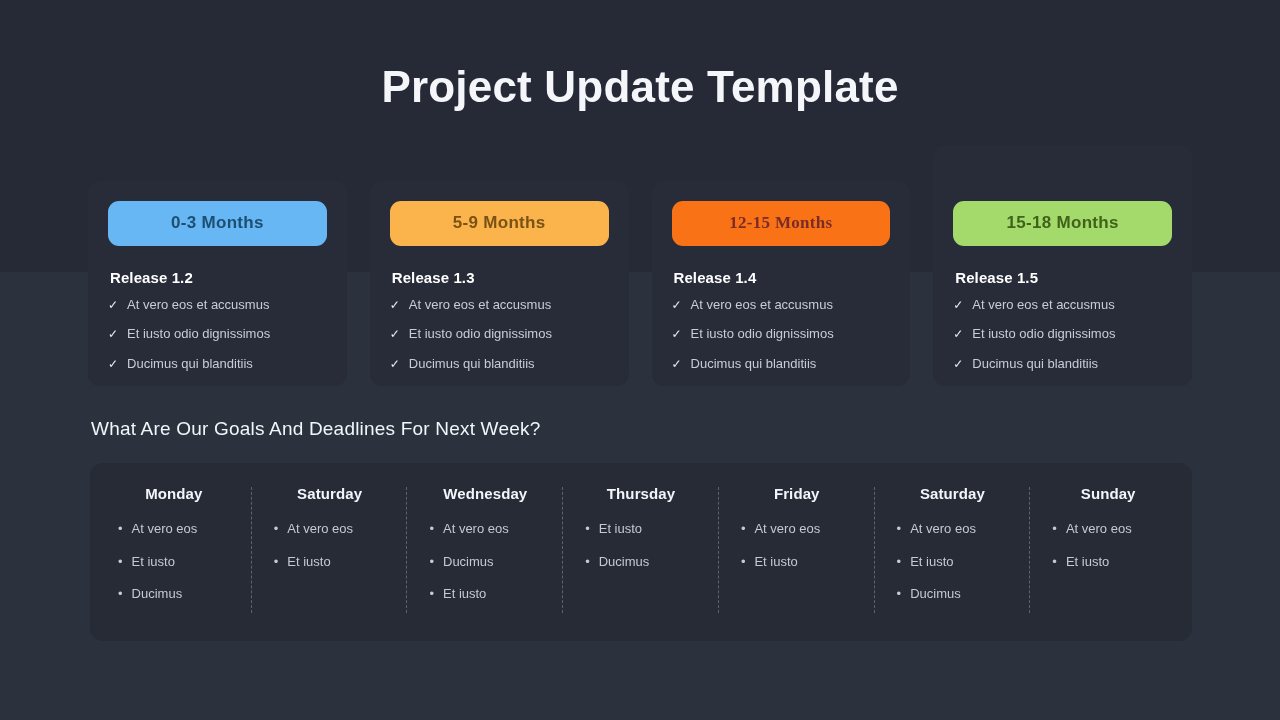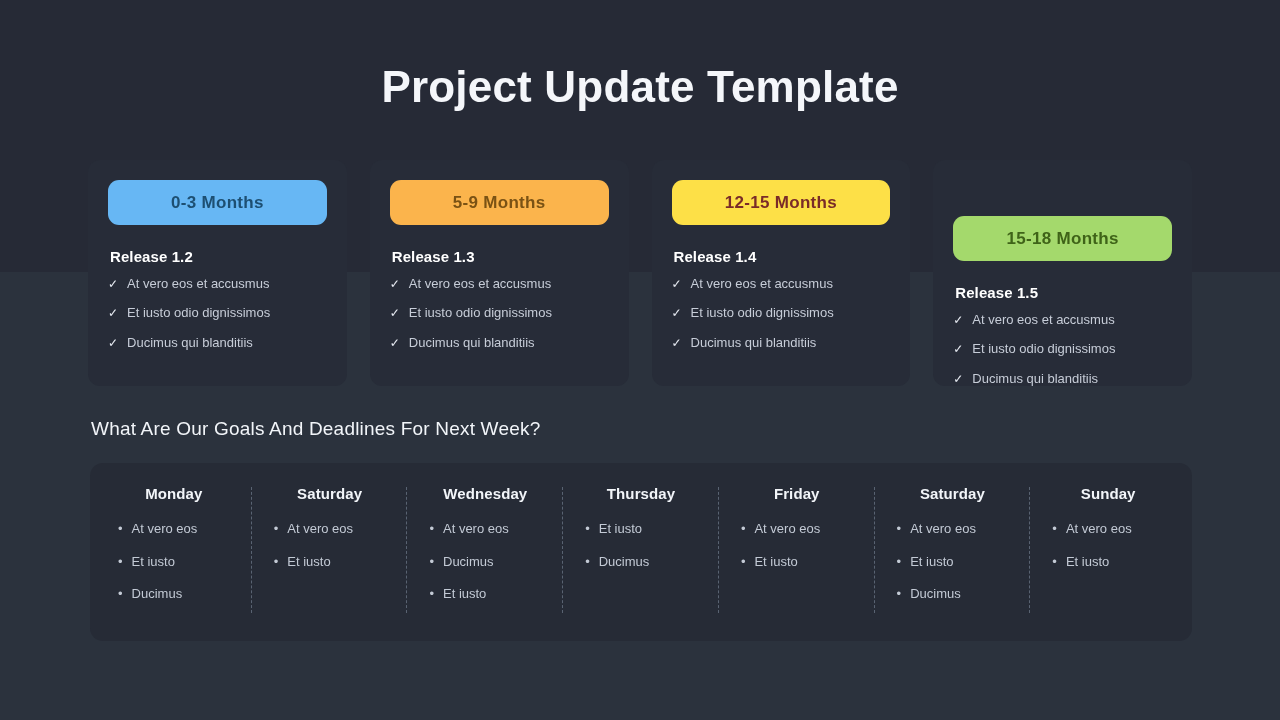--- a/index.html
+++ b/index.html
@@ -18,37 +18,37 @@
   #page-title {
     position:absolute; left:0; top:62px; width:1280px;
     text-align:center; font-size:44px; font-weight:700;
     letter-spacing:.2px; color:#f4f6fa;
   }
 
   
   #cards {
     position:absolute; left:88px; top:160px;
     width:1104px; height:226px;
-    display:flex; gap:23px;
+    display:flex; gap:23px;align-items:flex-end;
   }
   .card {
     flex:1 1 0;
     background:#272c38;
     border-radius:12px;
     padding:20px 20px 0 20px;
     position:relative;
   }
   .pill {
     height:45px; border-radius:11px;
     display:flex; align-items:center; justify-content:center;
     font-size:17px; font-weight:700; letter-spacing:.3px;
   }
   .pill.blue   { background:#67b7f4; color:#1d4f72; }
   .pill.orange { background:#fbb44c; color:#7a5214; }
-  .pill.red    { background:#fde047; color:#7a2b28; }
+  .pill.red    { background:#f97316; color:#7a2b28;font-family:Liberation Serif, serif; }
   .pill.green  { background:#a4d96c; color:#3f6318;margin-top:36px; }
 
   .release-name {
     margin-top:23px; margin-left:2px;
     font-size:15px; font-weight:700; color:#ffffff;
     letter-spacing:.1px;
   }
   .card-list { margin-top:12px; list-style:none; }
   .card-list li {
     display:flex; align-items:flex-start; gap:9px;

